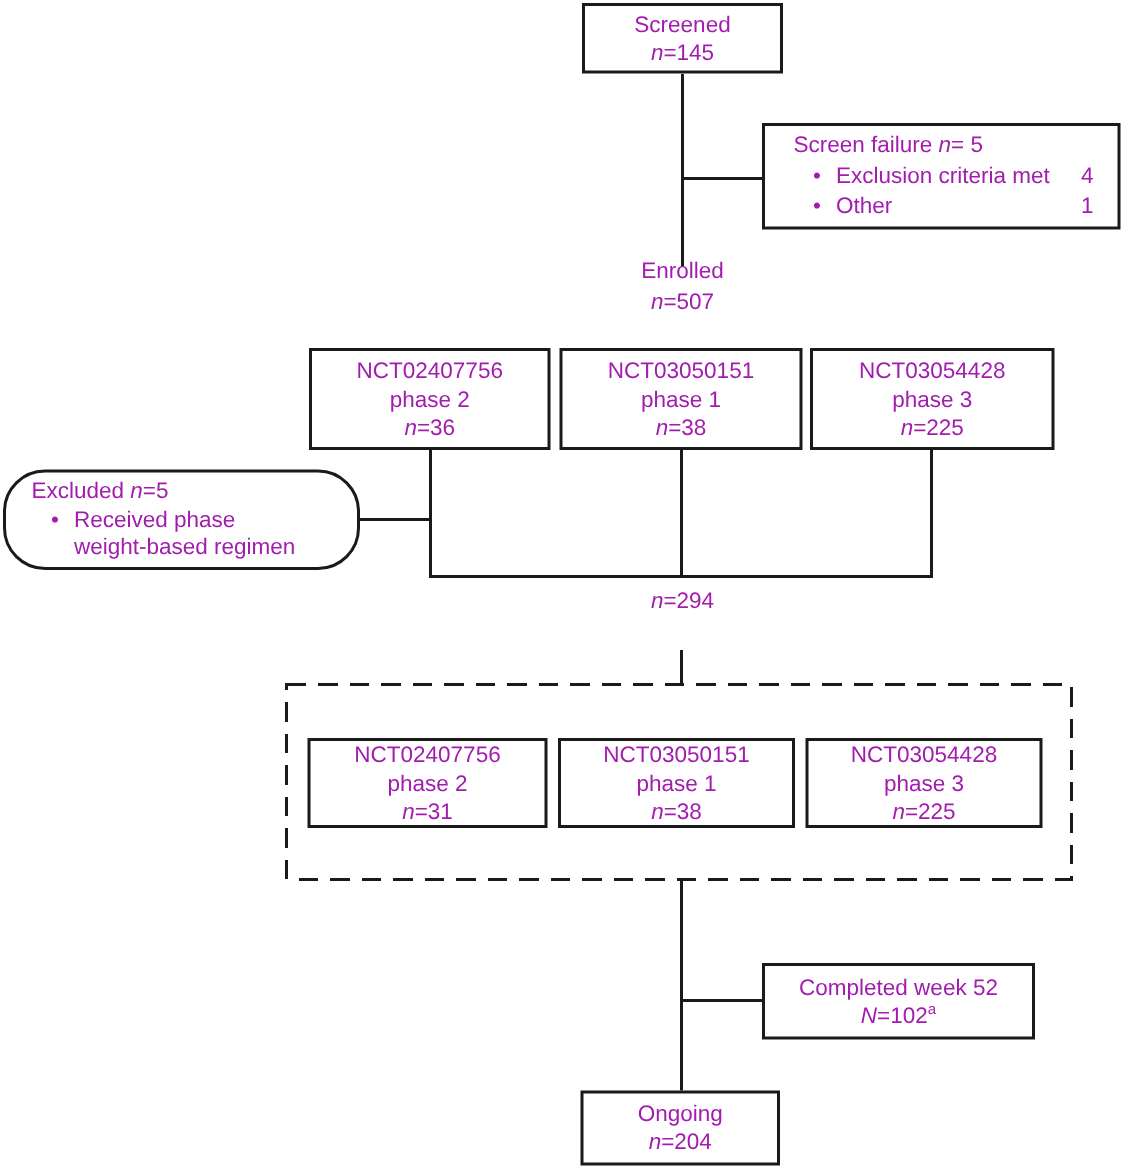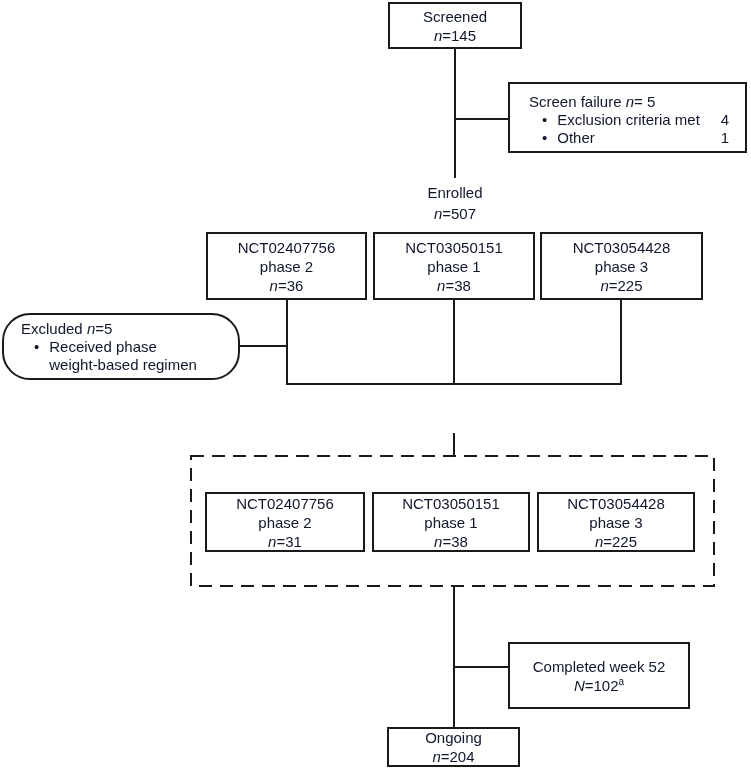--- a/index.html
+++ b/index.html
@@ -3,21 +3,21 @@
 <meta charset="utf-8">
 <style>
   html, body { margin: 0; padding: 0; background: #ffffff; }
   .canvas {
     position: relative;
     width: 751px;
     height: 779px;
     background: #ffffff;
     font-family: "Liberation Sans", sans-serif;
     font-size: 15px;
-    color: #0f172a;
+    color: #a21caf;
     overflow: hidden;
   }
   .box {
     position: absolute;
     box-sizing: border-box;
     border: 2px solid #1a1a1a;
     background: #ffffff;
   }
   .cbox {
     display: flex;
@@ -29,21 +29,21 @@
   }
   .float-label {
     position: absolute;
     text-align: center;
     line-height: 21px;
   }
   .lbox {
     line-height: 18px;
     display: flex;
     flex-direction: column;
-    justify-content: flex-end;
+    justify-content: space-between;
   }
   .brow { display: flex; }
   .bmark { padding: 0 10px 0 13px; }
   .btxt { flex: 1; }
   .it { font-style: italic; }
   sup { font-size: 10px; vertical-align: super; line-height: 0; }
   .lines-svg { position: absolute; left: 0; top: 0; }
 </style>
 </head>
 <body>
@@ -76,21 +76,21 @@
       <span class="btxt">Exclusion criteria met</span>
       <span>4</span>
     </div>
     <div class="brow">
       <span class="bmark">•</span>
       <span class="btxt">Other</span>
       <span>1</span>
     </div>
   </div>
 
-  <div class="float-label" style="left:385px; top:182px; width:140px;">
+  <div class="float-label" style="left:385px; top:170px; width:140px;">
     <div>Enrolled</div>
     <div><i class="it">n</i><span>=507</span></div>
   </div>
 
   <div class="box cbox" style="left:206px; top:232px; width:161px; height:68px;">
     <div>NCT02407756</div>
     <div>phase 2</div>
     <div><i class="it">n</i><span>=36</span></div>
   </div>
   <div class="box cbox" style="left:373px; top:232px; width:162px; height:68px;">
@@ -106,41 +106,42 @@
 
   <div class="box lbox" style="left:2px; top:313px; width:238px; height:67px; padding:4px 10px 4px 17px;border-radius:28px;">
     <div><span>Excluded </span><i class="it">n</i><span>=5</span></div>
     <div class="brow">
       <span class="bmark">•</span>
       <span class="btxt" style="max-width:160px;">Received phase weight-based regimen</span>
     </div>
   </div>
 
   <div class="float-label" style="left:385px; top:390px; width:140px;">
+    <div><i class="it">n</i><span>=294</span></div>
   </div>
 
   <div class="box cbox" style="left:205px; top:492px; width:160px; height:60px;">
     <div>NCT02407756</div>
     <div>phase 2</div>
     <div><i class="it">n</i><span>=31</span></div>
   </div>
   <div class="box cbox" style="left:372px; top:492px; width:158px; height:60px;">
     <div>NCT03050151</div>
     <div>phase 1</div>
     <div><i class="it">n</i><span>=38</span></div>
   </div>
   <div class="box cbox" style="left:537px; top:492px; width:158px; height:60px;">
     <div>NCT03054428</div>
     <div>phase 3</div>
     <div><i class="it">n</i><span>=225</span></div>
   </div>
 
-  <div class="box cbox" style="left:508px; top:642px; width:182px; height:67px;">
+  <div class="box cbox" style="left:508px; top:642px; width:182px; height:51px;">
     <div>Completed week 52</div>
     <div><i class="it">N</i><span>=102</span><sup>a</sup></div>
   </div>
 
-  <div class="box cbox" style="left:387px; top:727px; width:133px; height:40px;">
+  <div class="box cbox" style="left:387px; top:727px; width:133px; height:50px;">
     <div>Ongoing</div>
     <div><i class="it">n</i><span>=204</span></div>
   </div>
 
 </div>
 
 </body></html>

